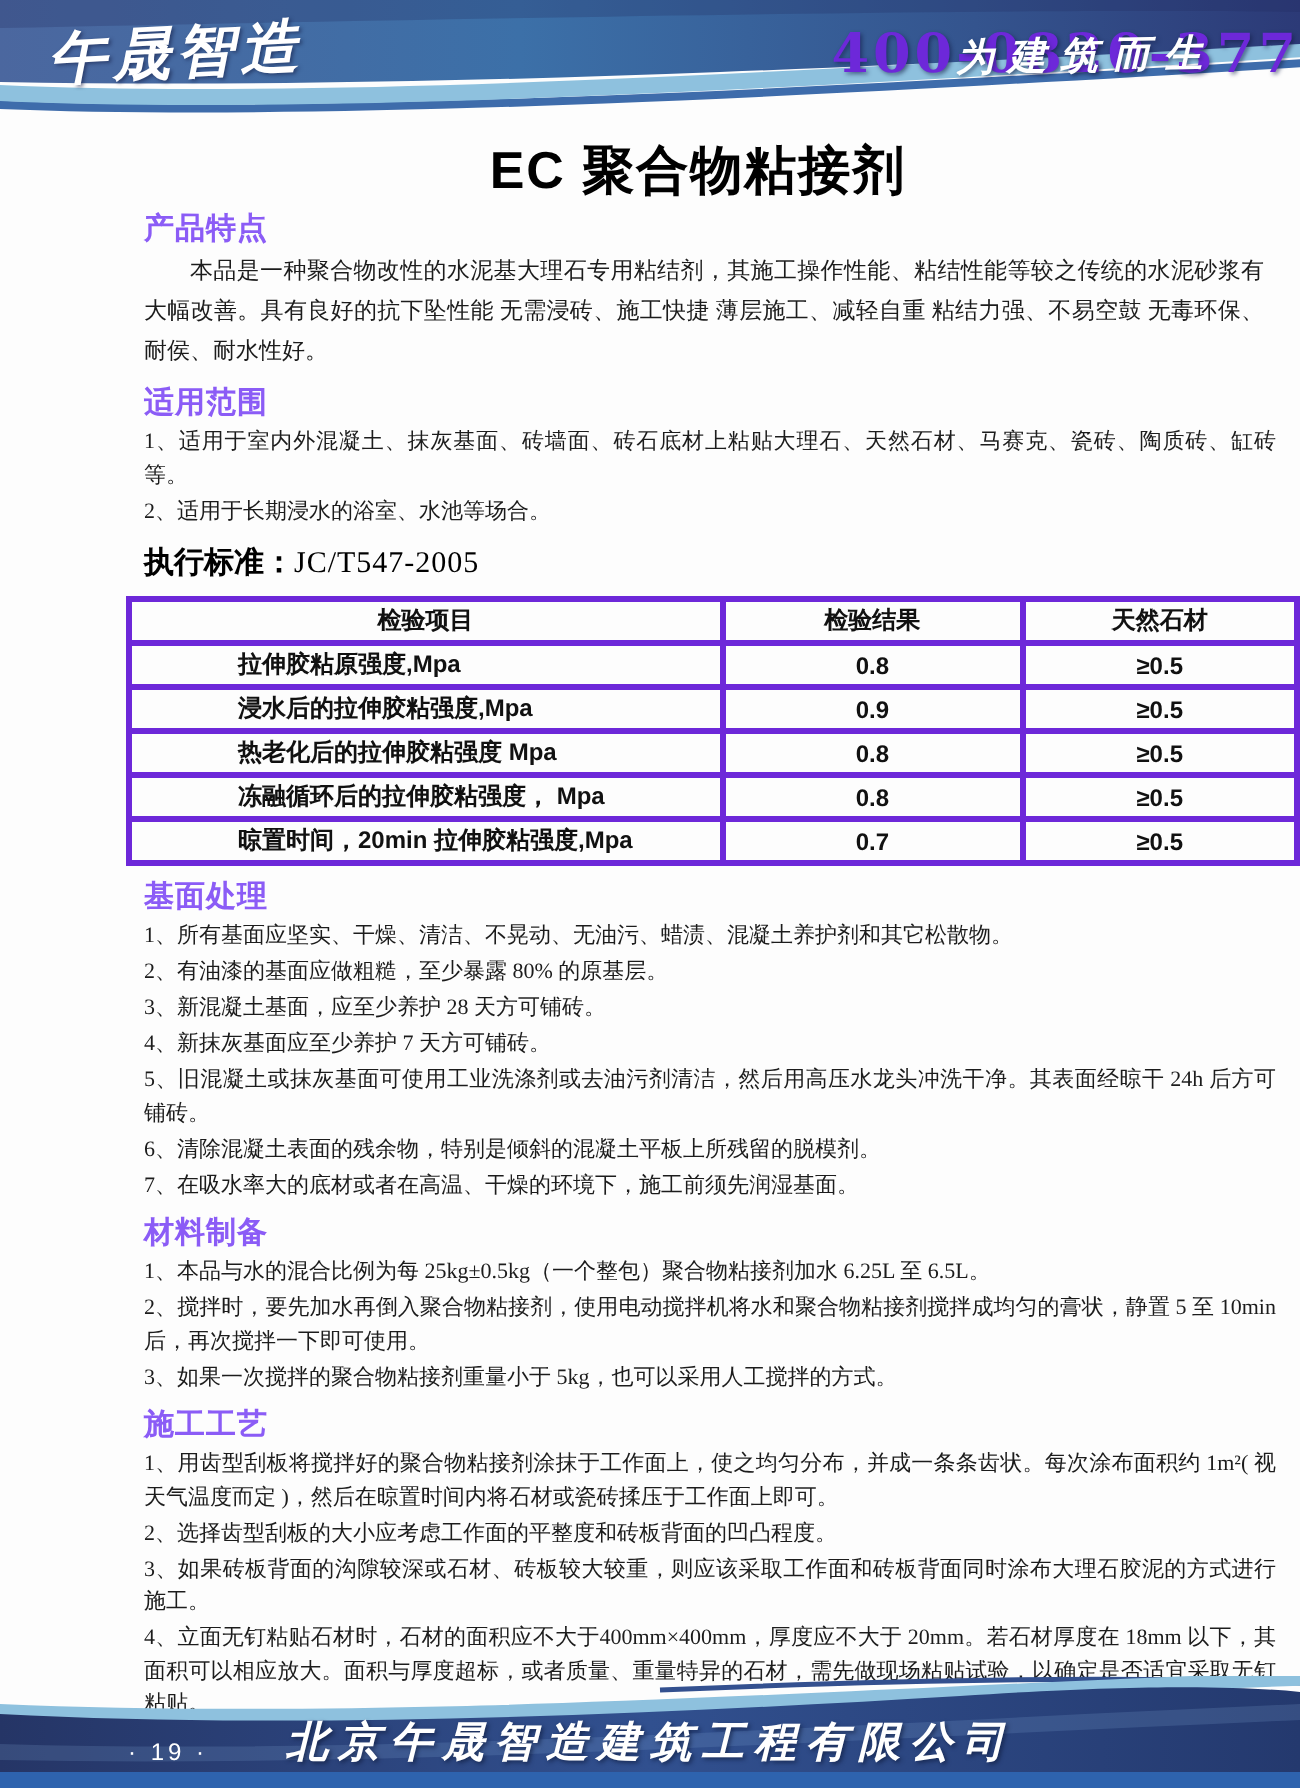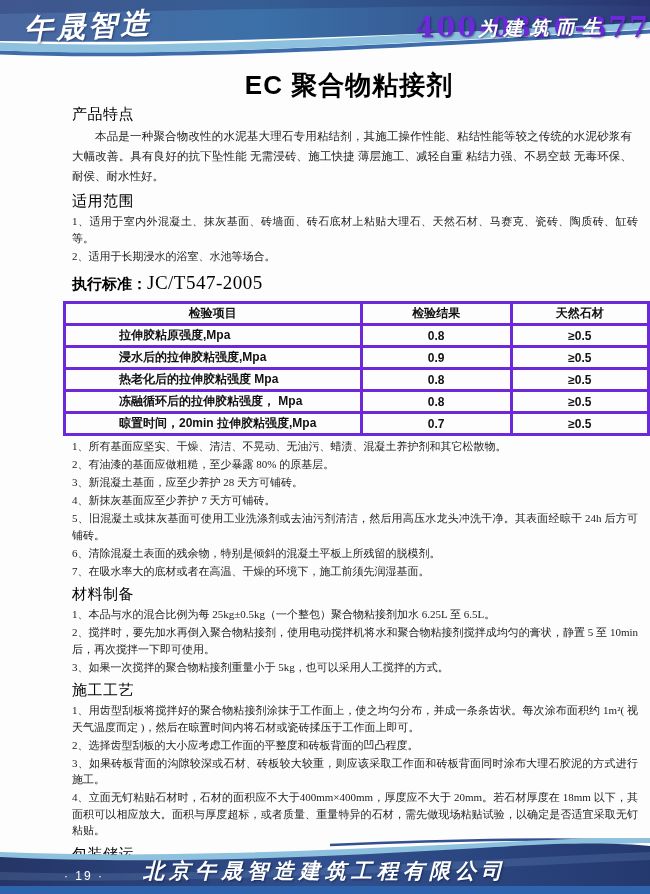--- a/index.html
+++ b/index.html
@@ -15,27 +15,27 @@
              font-family:"DejaVu Serif",serif;font-weight:700;font-size:27px;color:#6d28d9;
              letter-spacing:2px;text-shadow:1px 1px 2px rgba(20,30,70,.6);}
   .hdr-slogan{position:absolute;right:42px;top:15px;font-family:"DejaVu Serif",serif;font-style:italic;
               font-weight:700;font-size:19px;color:#ffffff;letter-spacing:7px;transform:rotate(-1deg);
               text-shadow:1px 1px 2px rgba(20,30,70,.55);}
   
   .doc{position:absolute;top:58px;left:0;width:650px;}
   h1{margin:10px 0 0;text-align:center;font-family:"Liberation Sans","DejaVu Sans",sans-serif;
      font-weight:700;font-size:26px;letter-spacing:1px;color:#000;padding-left:48px;}
   h2{margin:6px 20px 2px 72px;font-family:"Liberation Sans","DejaVu Sans",sans-serif;
-     font-weight:400;font-size:15px;color:#000000;letter-spacing:.5px;}
+     font-weight:700;font-size:15px;color:#8b5cf6;letter-spacing:.5px;}
   h2.first{margin-top:2px;}
   .intro{margin:2px 18px 0 72px;font-size:11.5px;line-height:1.75;text-indent:2em;text-align:justify;}
   .item{margin:1.5px 12px 1.5px 72px;font-size:11px;line-height:1.5;text-align:justify;}
   .std{margin:8px 20px 2px 72px;}
   .std-label{font-family:"Liberation Sans","DejaVu Sans",sans-serif;font-weight:700;font-size:15px;color:#000;}
-  .std-value{font-size:19px;letter-spacing:.5px;color:#000;}
+  .std-value{font-size:15px;letter-spacing:.5px;color:#000;}
   
   table.spec{border-collapse:collapse;margin:7px 0 2px 63px;border:2px solid #1a1a1a;
              font-family:"Liberation Sans","DejaVu Sans",sans-serif;font-weight:700;font-size:12px;color:#111;}
   .spec th,.spec td{border:3px solid #6d28d9;height:19px;padding:0 4px;text-align:center;font-weight:700;}
   .spec .c0{width:238px;}
   .spec .c1{width:140px;}
   .spec .c2{width:127px;}
   .spec td.c0{text-align:left;padding-left:53px;}
   
   .ftr{position:absolute;bottom:0;left:0;width:650px;height:56px;}
@@ -115,20 +115,21 @@
           <td class="c2">≥0.5</td>
         </tr>
         <tr>
           <td class="c0">晾置时间，20min 拉伸胶粘强度,Mpa</td>
           <td class="c1">0.7</td>
           <td class="c2">≥0.5</td>
         </tr>
       </tbody>
     </table>
 
+    <h2>基面处理</h2>
     <div class="item">1、所有基面应坚实、干燥、清洁、不晃动、无油污、蜡渍、混凝土养护剂和其它松散物。</div>
     <div class="item">2、有油漆的基面应做粗糙，至少暴露 80% 的原基层。</div>
     <div class="item">3、新混凝土基面，应至少养护 28 天方可铺砖。</div>
     <div class="item">4、新抹灰基面应至少养护 7 天方可铺砖。</div>
     <div class="item">5、旧混凝土或抹灰基面可使用工业洗涤剂或去油污剂清洁，然后用高压水龙头冲洗干净。其表面经晾干 24h 后方可铺砖。</div>
     <div class="item">6、清除混凝土表面的残余物，特别是倾斜的混凝土平板上所残留的脱模剂。</div>
     <div class="item">7、在吸水率大的底材或者在高温、干燥的环境下，施工前须先润湿基面。</div>
 
     <h2>材料制备</h2>
     <div class="item">1、本品与水的混合比例为每 25kg±0.5kg（一个整包）聚合物粘接剂加水 6.25L 至 6.5L。</div>

